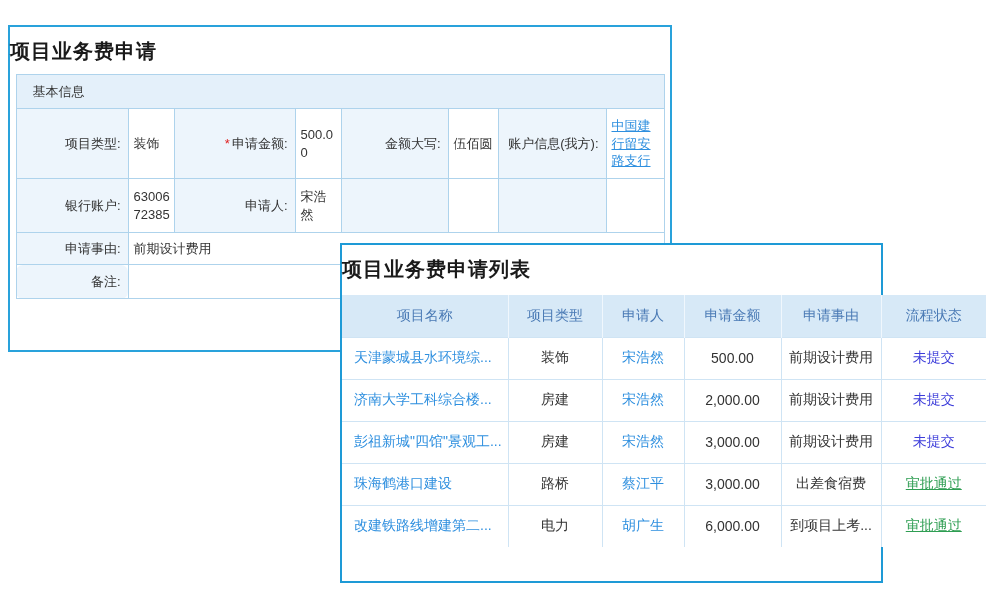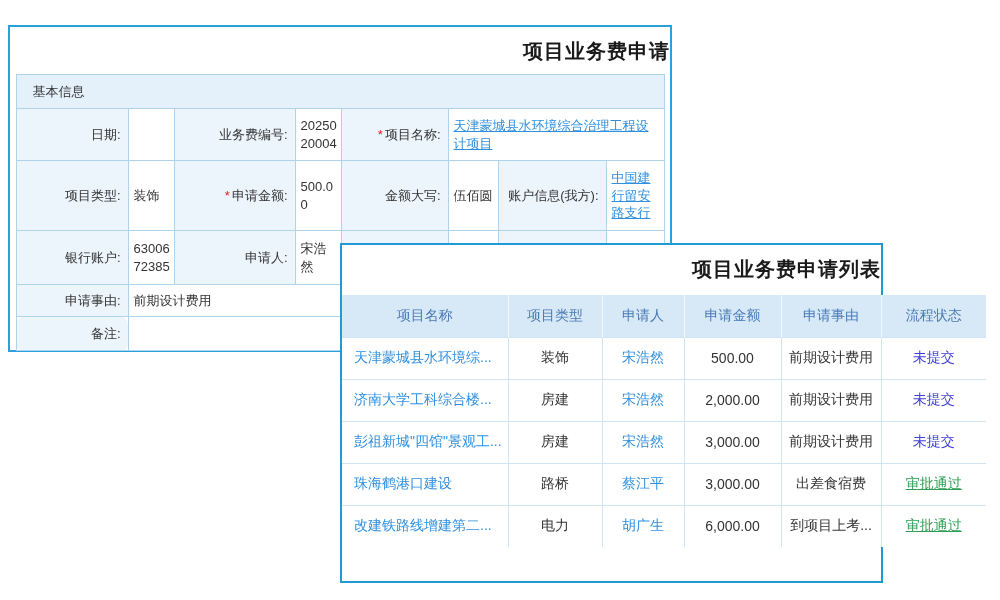--- a/index.html
+++ b/index.html
@@ -4,21 +4,21 @@
 <style>
   * { box-sizing: border-box; margin: 0; padding: 0; }
   html,body { width:1000px; height:600px; background:#fff;
     font-family:"Liberation Sans","DejaVu Sans",sans-serif; color:#333; }
   .stage { position:relative; width:1000px; height:600px; overflow:hidden; background:#fff; }
 
   
   .panel { position:absolute; background:#fff; border:2px solid #29a2db; }
   .form-panel { left:8px; top:25px; width:664px; height:327px; z-index:1; }
   .list-panel { left:340px; top:243px; width:543px; height:340px; z-index:2; border-color:#1e9ad6; }
-  .panel-title { text-align:right; font-size:20px; font-weight:bold; color:#1a1a1a;
+  .panel-title { text-align:left; font-size:20px; font-weight:bold; color:#1a1a1a;
     margin-top:11px; letter-spacing:1px; }
 
   
   .form-table { border-collapse:collapse; table-layout:fixed; margin:9px auto 0 auto;
     width:648px; font-size:13px; }
   .form-table td { border:1px solid #aed3ec; vertical-align:middle; }
   .form-table .section-bar { background:#e4f0fa; height:34px; padding-left:16px;
     text-align:left; color:#333; }
   .form-table .lbl { background:#edf5fc; text-align:right; padding-right:7px; color:#333; }
   .form-table .val { background:#fff; text-align:left; padding:2px 3px 2px 5px;
@@ -60,30 +60,20 @@
           <col style="width:121px">
           <col style="width:46px">
         <col style="width:107px">
           <col style="width:50px">
           <col style="width:108px">
           <col style="width:58px">
       </colgroup>
       <tbody>
           <tr>
         <td class="section-bar" colspan="8">基本信息</td>
-      </tr>
-      <tr class="r1">
-        <td class="lbl">日期:</td>
-        <td class="val"></td>
-        <td class="lbl">业务费编号:</td>
-        <td class="val">2025020004</td>
-        <td class="lbl"><span class="req">*</span><span>项目名称:</span></td>
-        <td class="val" colspan="3">
-          <a class="flink">天津蒙城县水环境综合治理工程设计项目</a>
-        </td>
       </tr>
       <tr class="r2">
         <td class="lbl">项目类型:</td>
         <td class="val">装饰</td>
         <td class="lbl"><span class="req">*</span><span>申请金额:</span></td>
         <td class="val">500.00</td>
         <td class="lbl">金额大写:</td>
         <td class="val">伍佰圆</td>
         <td class="lbl">账户信息(我方):</td>
         <td class="val">

